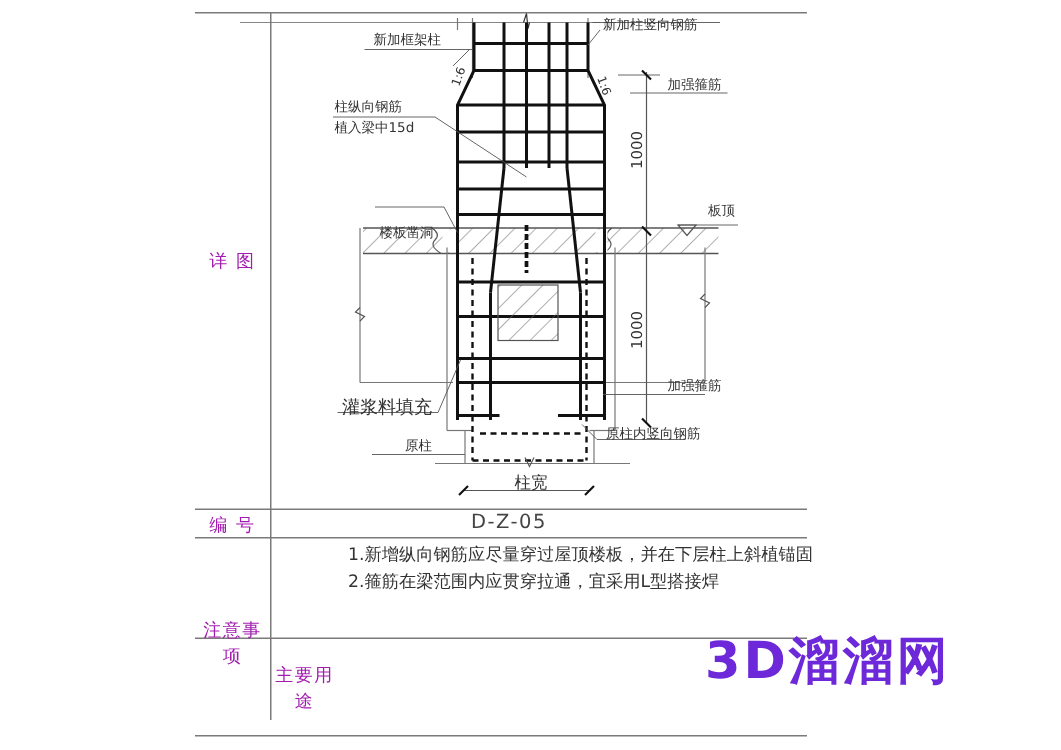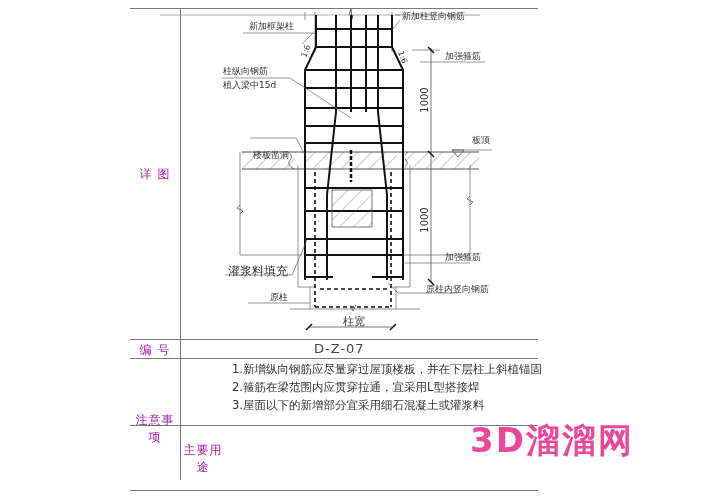--- a/index.html
+++ b/index.html
@@ -5,45 +5,44 @@
   html, body { margin: 0; padding: 0; background: #ffffff; }
   body { width: 707px; height: 500px; position: relative; overflow: hidden;
          font-family: "DejaVu Sans", sans-serif; color: #333; }
   .sheet { position: absolute; left: 0; top: 0; width: 707px; height: 500px; }
   .hline { position: absolute; height: 1px; background: #7a7a7a; }
   .vline { position: absolute; width: 1px; background: #7a7a7a; }
   .cell-label { position: absolute; font-size: 12px; color: #a21caf; letter-spacing: 1px; text-align: center; }
   .row-text { position: absolute; font-size: 11.5px; color: #333; white-space: nowrap; }
   .code { position: absolute; font-size: 13px; color: #444; letter-spacing: 1px; font-family: "DejaVu Sans", sans-serif; }
   svg text { font-family: "DejaVu Sans", sans-serif; fill: #333; }
-  .watermark { position: absolute; font-size: 34px; color: #ec4899; font-weight: bold; letter-spacing: 2px;
+  .watermark { position: absolute; font-size: 34px; color: #6d28d9; font-weight: bold; letter-spacing: 2px;
                font-family: "DejaVu Sans", sans-serif; }
 </style>
 </head>
 <body>
 
 <div class="sheet">
 
   <div class="hline" style="left:130px; top:8px; width:408px;"></div>
   <div class="vline" style="left:180px; top:8px; height:472px;"></div>
   <div class="hline" style="left:130px; top:339px; width:408px;"></div>
   <div class="hline" style="left:130px; top:358px; width:408px;"></div>
   <div class="hline" style="left:130px; top:425px; width:408px;"></div>
   <div class="hline" style="left:130px; top:490px; width:408px;"></div>
 
   <div class="cell-label" style="left:130px; top:166px; width:50px;">详  图</div>
   <div class="cell-label" style="left:130px; top:342px; width:50px;">编  号</div>
   <div class="cell-label" style="left:130px; top:382px; width:50px;margin-top:30px;">注意事项</div>
   <div class="cell-label" style="left:130px; top:442px; width:50px;margin-left:48px;">主要用途</div>
 
-  <div class="code" style="left:314px; top:341px;">D-Z-07</div>
+  <div class="code" style="left:314px; top:341px;">D-Z-05</div>
 
   <div class="row-text" style="left:232px; top:362px;">1.新增纵向钢筋应尽量穿过屋顶楼板，并在下层柱上斜植锚固</div>
   <div class="row-text" style="left:232px; top:380px;">2.箍筋在梁范围内应贯穿拉通，宜采用L型搭接焊</div>
-  <div class="row-text" style="left:232px; top:398px;">3.屋面以下的新增部分宜采用细石混凝土或灌浆料</div>
 
 
   <div class="watermark" style="left:470px; top:418px;">3D溜溜网</div>
 
   <svg width="707" height="340" style="position:absolute; left:0; top:0;" viewBox="0 0 707 340">
     <defs>
       <pattern id="hatch" patternUnits="userSpaceOnUse" width="10" height="10" patternTransform="rotate(45)">
         <line x1="0" y1="0" x2="0" y2="10" stroke="#666" stroke-width="0.7"></line>
       </pattern>
     </defs>
@@ -162,15 +161,15 @@
   <div class="row-text" style="left:249px; top:20px; font-size:9px;">新加框架柱</div>
   <div class="row-text" style="left:402px; top:10px; font-size:9px;">新加柱竖向钢筋</div>
   <div class="row-text" style="left:445px; top:50px; font-size:9px;">加强箍筋</div>
   <div class="row-text" style="left:223px; top:65px; font-size:9px;">柱纵向钢筋</div>
   <div class="row-text" style="left:223px; top:79px; font-size:9px;">植入梁中15d</div>
   <div class="row-text" style="left:253px; top:125px; font-size:9px;margin-top:24px;">楼板凿洞</div>
   <div class="row-text" style="left:472px; top:134px; font-size:9px;">板顶</div>
   <div class="row-text" style="left:228px; top:263px; font-size:12px;">灌浆料填充</div>
   <div class="row-text" style="left:445px; top:251px; font-size:9px;">加强箍筋</div>
   <div class="row-text" style="left:270px; top:291px; font-size:9px;">原柱</div>
-  <div class="row-text" style="left:426px; top:283px; font-size:9px;">原柱内竖向钢筋</div>
+  <div class="row-text" style="left:404px; top:283px; font-size:9px;">原柱内竖向钢筋</div>
   <div class="row-text" style="left:343px; top:314px; font-size:11px;">柱宽</div>
 </div>
 
 </body></html>

